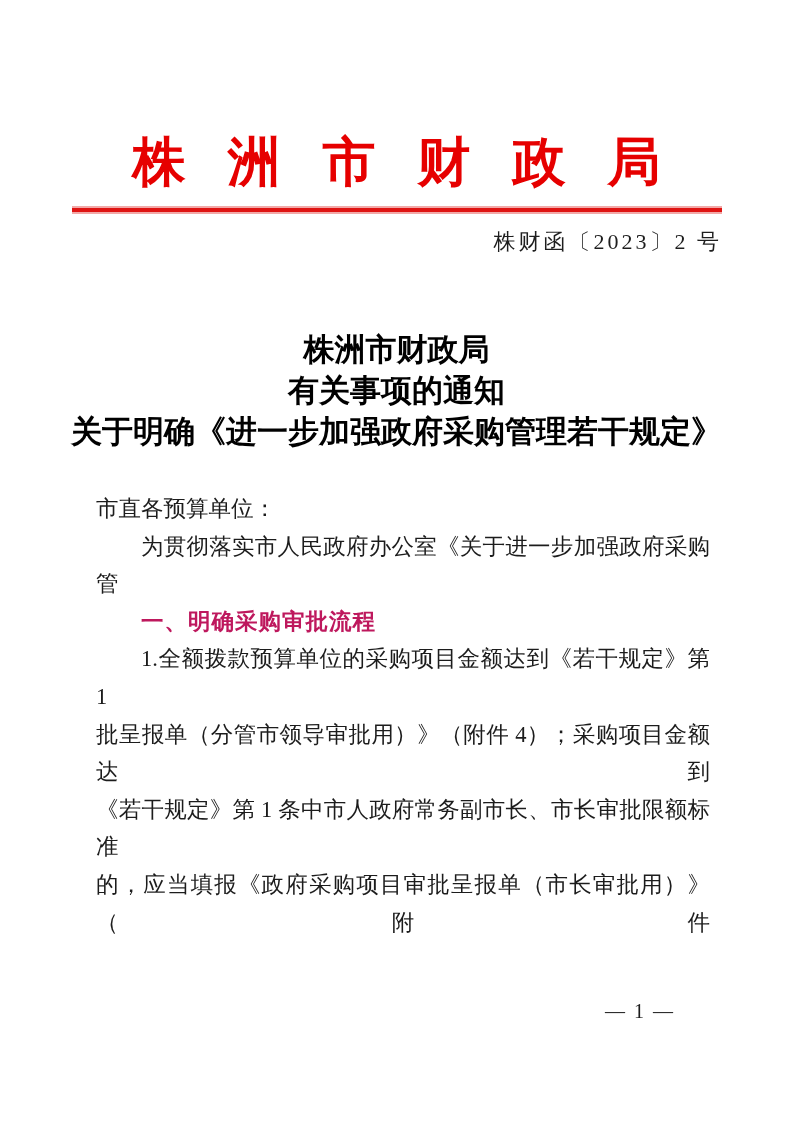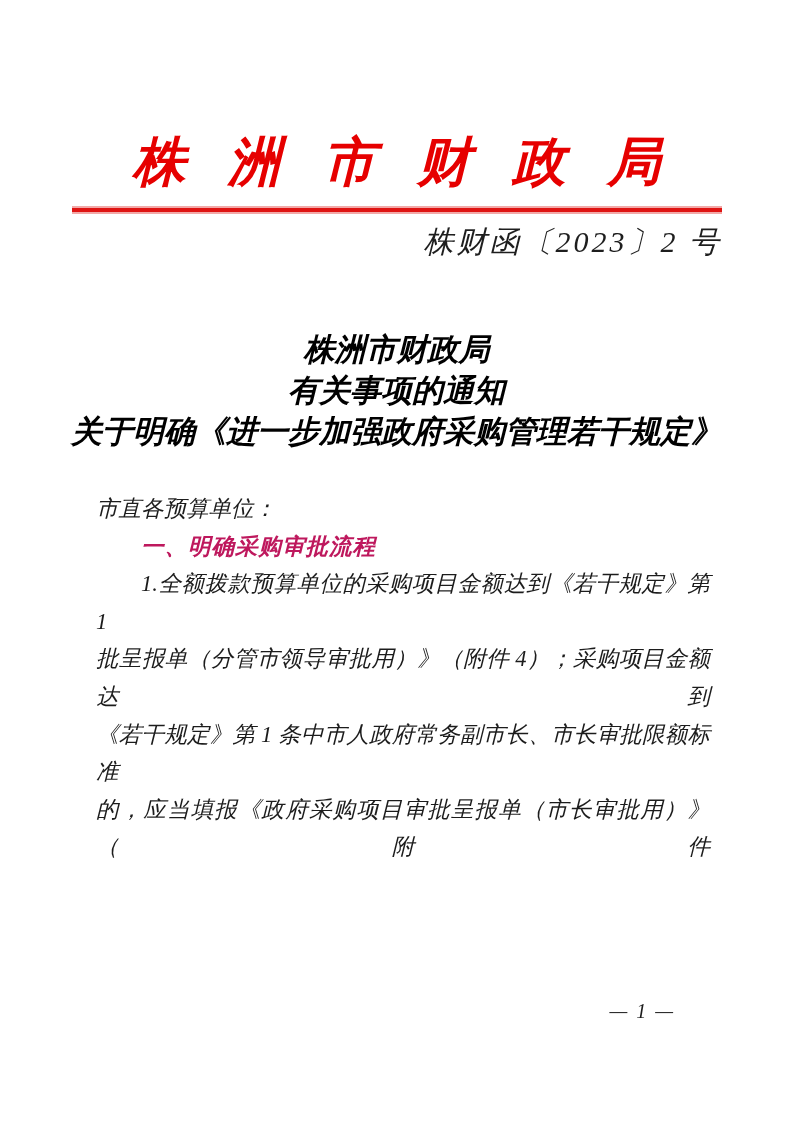--- a/index.html
+++ b/index.html
@@ -8,21 +8,20 @@
     background: #ffffff;
   }
   .page {
     position: relative;
     width: 793px;
     height: 1122px;
     background: #ffffff;
     overflow: hidden;
     font-family: "Liberation Serif", "DejaVu Serif", serif;
     color: #1e1e1e;
-    font-style: italic;
   }
   
   .letterhead-title {
     position: absolute;
     top: 130px;
     left: 0;
     right: 0;
     text-align: center;
     color: #e60000;
     font-size: 53px;
@@ -42,21 +41,21 @@
       to bottom,
       #f2a9a8 0px, #f2a9a8 2px,
       #df1412 2px, #df1412 6px,
       #f2a9a8 6px, #f2a9a8 8px
     );
   }
   .doc-number {
     position: absolute;
     top: 227px;
     right: 71px;
-    font-size: 30px;
+    font-size: 22px;
     letter-spacing: 3px;
     color: #1e1e1e;
     line-height: 30px;
     white-space: nowrap;
   }
   
   .doc-title {
     position: absolute;
     top: 329px;
     left: 0;
@@ -117,20 +116,21 @@
   <div class="doc-number">株财函〔2023〕2 号</div>
 
   <div class="doc-title">
     <div class="t-line">株洲市财政局</div>
     <div class="t-line">有关事项的通知</div>
     <div class="t-line">关于明确《进一步加强政府采购管理若干规定》</div>
   </div>
 
   <div class="body-text">
       <div class="line">市直各预算单位：</div>
+      <div class="line indent full">为贯彻落实市人民政府办公室《关于进一步加强政府采购管</div>
       <div class="line indent heading">一、明确采购审批流程</div>
       <div class="line indent full">1.全额拨款预算单位的采购项目金额达到《若干规定》第 1</div>
       <div class="line full">批呈报单（分管市领导审批用）》（附件 4）；采购项目金额达到</div>
       <div class="line full">《若干规定》第 1 条中市人政府常务副市长、市长审批限额标准</div>
       <div class="line full">的，应当填报《政府采购项目审批呈报单（市长审批用）》（附件</div>
     </div>
 
   <div class="page-number">— 1 —</div>
 
 </div>

